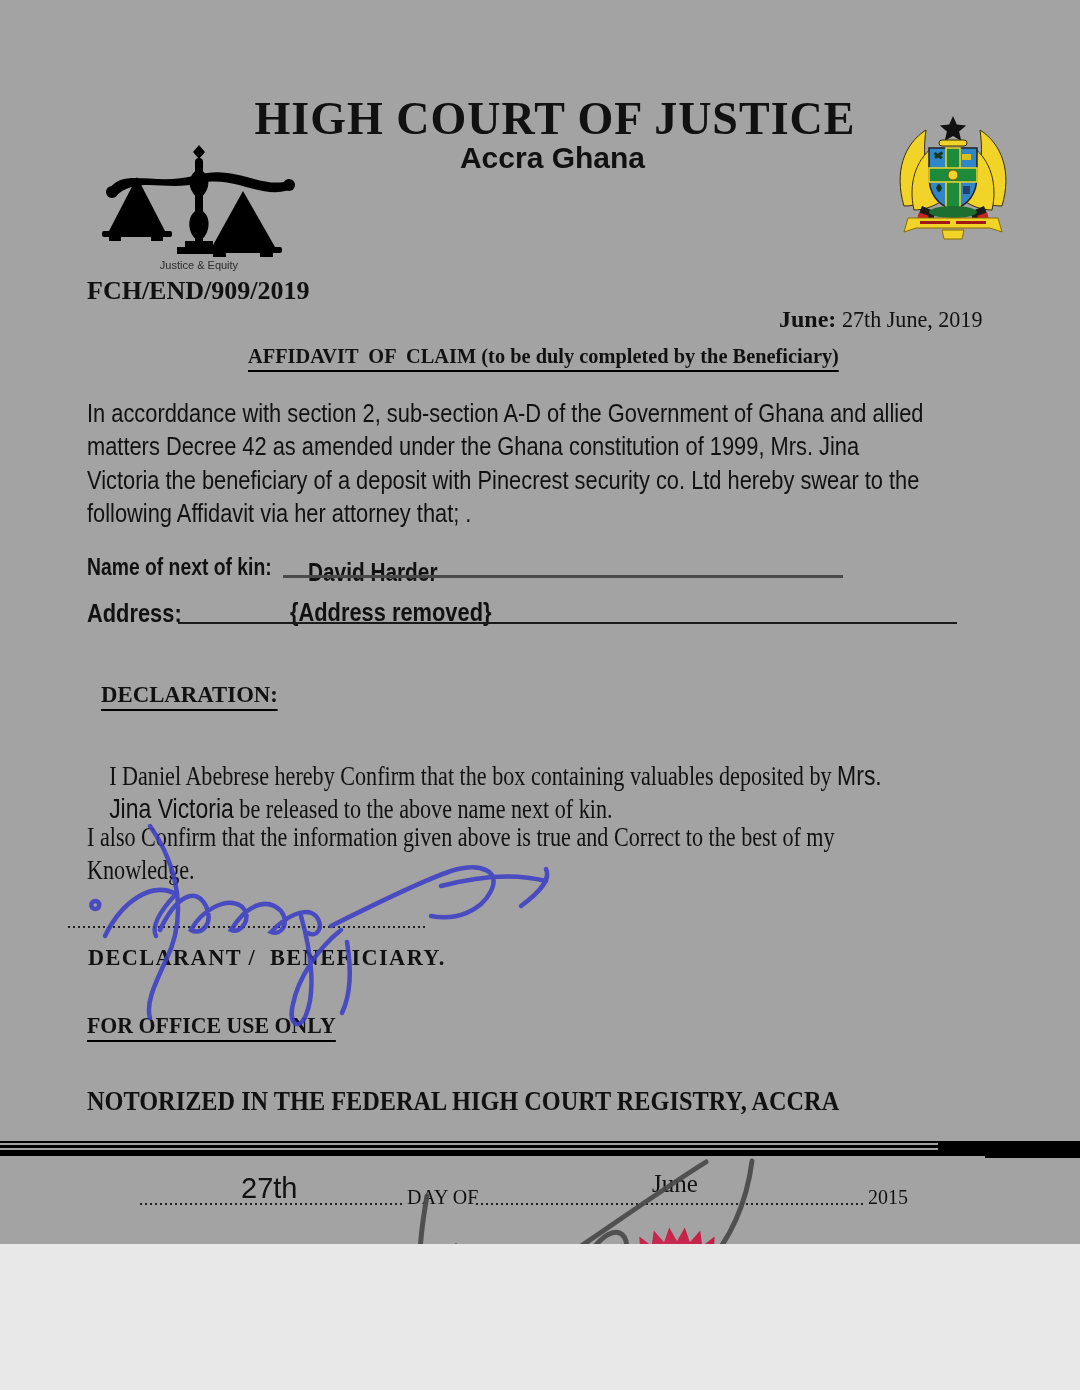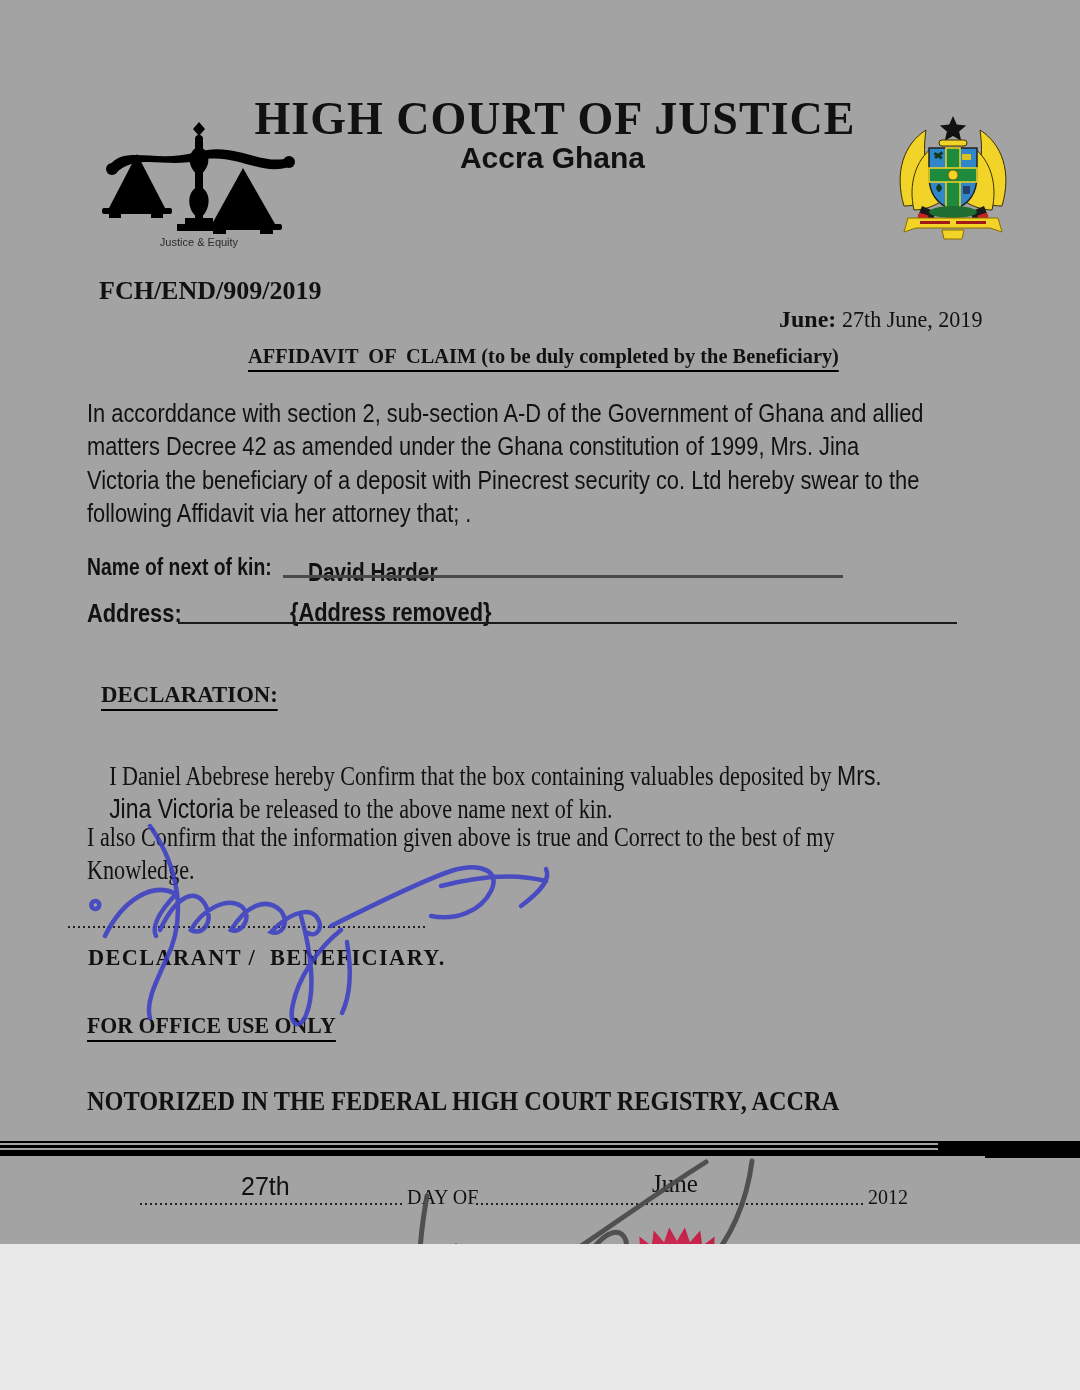--- a/index.html
+++ b/index.html
@@ -19,21 +19,21 @@
   svg{display:block;}
 </style>
 </head>
 <body>
 
 <div id="page">
 
   <div class="abs serB nw" style="left:0;top:92px;width:1110px;text-align:center;font-size:46px;letter-spacing:1px;">HIGH COURT OF JUSTICE</div>
   <div class="abs sansB nw" style="left:0;top:141px;width:1105px;text-align:center;font-size:30px;">Accra Ghana</div>
 
-  <div class="abs" style="left:95px;top:120px;">
+  <div class="abs" style="left:95px;top:143px;">
     <svg width="210" height="132" viewBox="0 0 210 132">
       <g fill="#000">
         <polygon points="104,2 110,9 104,16 98,9"></polygon>
         <circle cx="104" cy="19" r="4"></circle>
         <rect x="100" y="18" width="8" height="80"></rect>
         <path d="M104,26 C114,30 116,42 110,50 C107,55 101,55 98,50 C92,42 94,30 104,26 Z"></path>
         <path d="M104,66 C115,70 116,84 110,93 C107,98 101,98 98,93 C92,84 93,70 104,66 Z"></path>
         <path d="M14,46 C30,24 60,44 102,32 C140,21 165,46 194,38 L196,46 C168,58 140,32 106,40 C70,49 42,32 20,54 Z"></path>
         <circle cx="17" cy="49" r="6"></circle>
         <circle cx="194" cy="42" r="6"></circle>
@@ -91,21 +91,21 @@
       <path d="M16,108 L106,108 L110,122 L98,118 L24,118 L12,122 Z" fill="#f2d428" stroke="#8a6d00"></path>
       <g fill="#a01818">
         <rect x="28" y="111" width="30" height="3"></rect>
         <rect x="64" y="111" width="30" height="3"></rect>
         <rect x="52" y="122" width="18" height="4"></rect>
       </g>
       <path d="M50,120 h22 l-2,9 h-18 Z" fill="#f2d428" stroke="#8a6d00"></path>
     </svg>
   </div>
 
-  <div class="abs serB nw" style="left:87px;top:276px;font-size:26px;margin-left:12px;">FCH/END/909/2019</div>
+  <div class="abs serB nw" style="left:87px;top:276px;font-size:26px;">FCH/END/909/2019</div>
   <div class="abs nw" style="left:755px;top:279px;font-size:24px;">
     <span class="serB">June:</span><span> </span><span class="ser cx" style="transform:scaleX(0.92);">27th June, 2019</span>
   </div>
 
   <div class="abs" style="left:0;top:344px;width:1105px;text-align:center;">
     <span class="serB nw u2 cx" style="font-size:21px;transform:scaleX(0.97);">AFFIDAVIT  OF  CLAIM (to be duly completed by the Beneficiary)</span>
   </div>
 
   <div class="abs sans nw cx" style="left:87px;top:398px;font-size:26px;transform:scaleX(0.84);">In accorddance with section 2, sub-section A-D of the Government of Ghana and allied</div>
   <div class="abs sans nw cx" style="left:87px;top:431px;font-size:26px;transform:scaleX(0.84);">matters Decree 42 as amended under the Ghana constitution of 1999, Mrs. Jina</div>
@@ -142,27 +142,27 @@
   <div class="abs serB nw cx" style="left:87px;top:1086px;font-size:27px;transform:scaleX(0.9);">NOTORIZED IN THE FEDERAL HIGH COURT REGISTRY, ACCRA</div>
 
   <div class="abs" style="left:0;top:1141px;width:1080px;height:18px;">
     <div style="position:absolute;left:0;top:0;width:1080px;height:2px;background:#000;"></div>
     <div style="position:absolute;left:0;top:4px;width:1080px;height:3px;background:#000;"></div>
     <div style="position:absolute;left:0;top:9px;width:1080px;height:6px;background:#000;"></div>
     <div style="position:absolute;left:938px;top:0;width:142px;height:12px;background:#000;"></div>
     <div style="position:absolute;left:985px;top:12px;width:95px;height:5px;background:#000;"></div>
   </div>
 
-  <div class="abs sans nw" style="left:241px;top:1172px;font-size:25px;">27th</div>
+  <div class="abs sans nw" style="left:241px;top:1172px;font-size:29px;">27th</div>
   <div class="abs ser nw" style="left:652px;top:1170px;font-size:25px;">June</div>
   <div class="abs ser nw" style="left:91px;top:1250px;font-size:20px;">THIS</div>
   <div class="abs dotted" style="left:140px;top:1203px;width:262px;"></div>
   <div class="abs ser nw" style="left:407px;top:1186px;font-size:20px;">DAY OF</div>
   <div class="abs dotted" style="left:476px;top:1203px;width:388px;"></div>
-  <div class="abs ser nw" style="left:868px;top:1186px;font-size:20px;">2012</div>
+  <div class="abs ser nw" style="left:868px;top:1186px;font-size:20px;">2015</div>
 
   <div class="abs" style="left:88px;top:1268px;font-style:italic;">
     <span class="serB nw u3 cx" style="font-size:23px;letter-spacing:1px;transform:scaleX(0.93);">COMMISSIONER FOR OATH</span>
   </div>
 
   <div class="abs" style="left:596px;top:1226px;">
     <svg width="162" height="162" viewBox="0 0 162 162">
       <defs>
         <radialGradient id="sealGrad" cx="45%" cy="40%" r="65%">
           <stop offset="0%" stop-color="#d84a6e"></stop>

